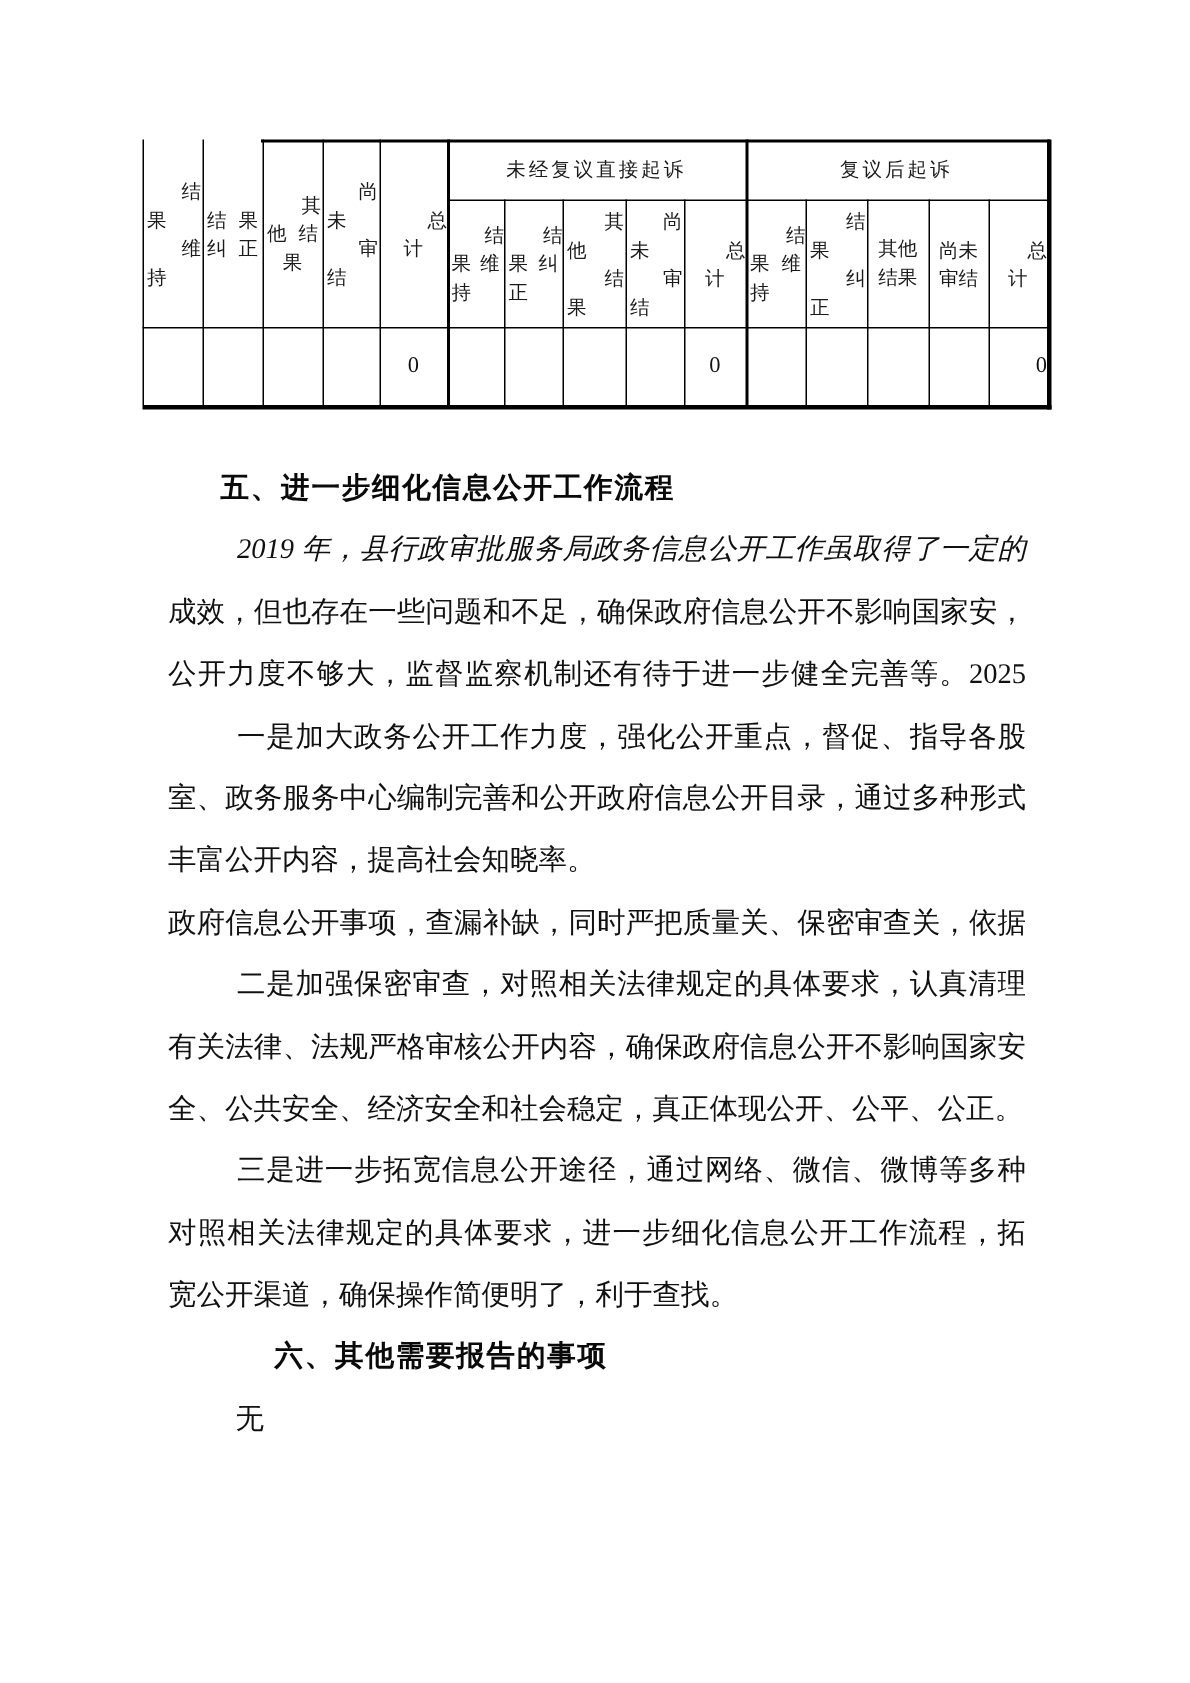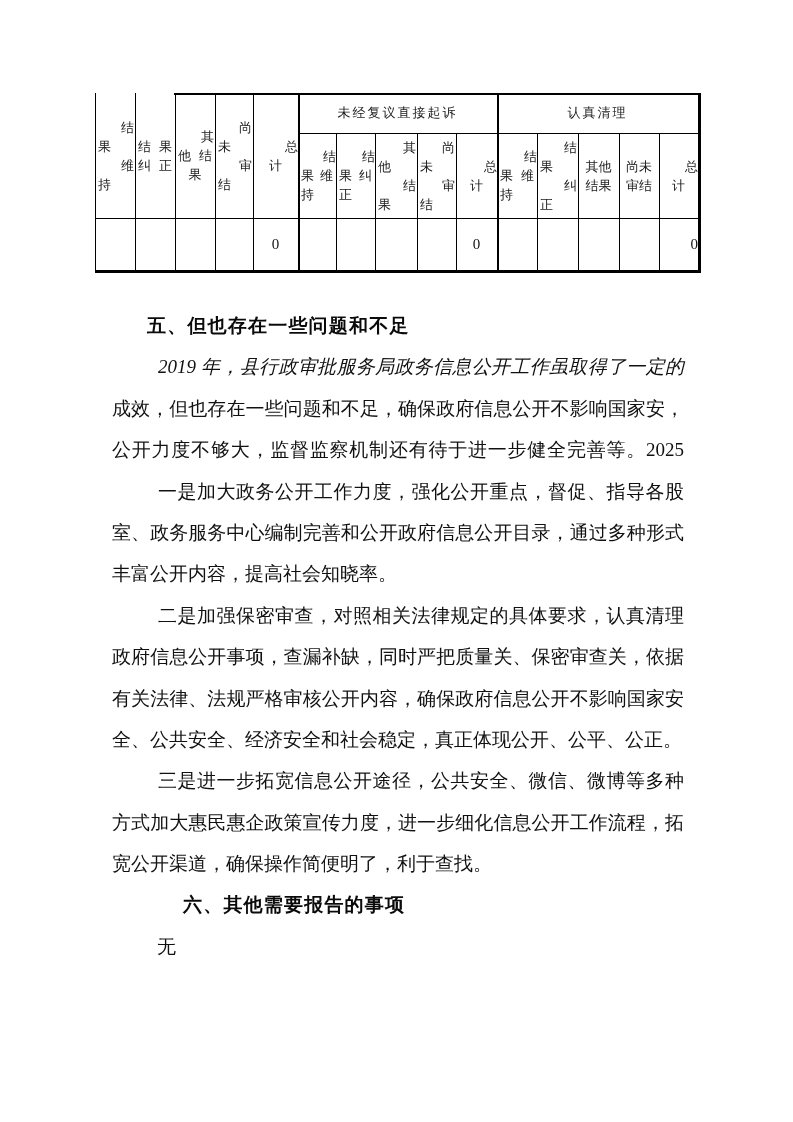--- a/index.html
+++ b/index.html
@@ -32,21 +32,21 @@
           color:#0a0a0a;white-space:nowrap;}
 </style>
 </head>
 <body>
 
 <div id="page">
 
   <div id="table-region">
 
     <div class="ghdr" style="left:203px;top:0;width:199px;height:40px;">未经复议直接起诉</div>
-    <div class="ghdr" style="left:402px;top:0;width:201px;height:40px;">认真清理</div>
+    <div class="ghdr" style="left:402px;top:0;width:201px;height:40px;">复议后起诉</div>
 
   <div class="hcell" style="left: 0px; top: 0px; width: 40px; height: 125px;">
         <div class="hl ar">结</div>
         <div class="hl al">果</div>
         <div class="hl ar">维</div>
         <div class="hl al">持</div>
       </div>
       <div class="dcell" style="left: 0px; top: 125px; width: 40px; height: 52px;">
         <div></div>
       </div>
@@ -132,21 +132,21 @@
       </div>
       <div class="hcell" style="left: 442px; top: 40px; width: 41px; height: 85px;">
         <div class="hl ar">结</div>
         <div class="hl al">果</div>
         <div class="hl ar">纠</div>
         <div class="hl al">正</div>
       </div>
       <div class="dcell" style="left: 442px; top: 125px; width: 41px; height: 52px;">
         <div></div>
       </div>
-      <div class="hcell" style="left: 483px; top: 40px; width: 41px; height: 85px;">
+      <div class="hcell" style="left: 483px; top: 40px; width: 41px; height: 85px; font-family: Liberation Mono, monospace;">
         <div class="hl ac">其他</div>
         <div class="hl ac">结果</div>
       </div>
       <div class="dcell" style="left: 483px; top: 125px; width: 41px; height: 52px;">
         <div></div>
       </div>
       <div class="hcell" style="left: 524px; top: 40px; width: 40px; height: 85px;">
         <div class="hl ac">尚未</div>
         <div class="hl ac">审结</div>
       </div>
@@ -176,31 +176,31 @@
       <div class="tline" style="left: 361px; top: 40px; width: 1px; height: 137px;"></div>
       <div class="tline" style="left: 402px; top: 0px; width: 2px; height: 177px;"></div>
       <div class="tline" style="left: 442px; top: 40px; width: 1px; height: 137px;"></div>
       <div class="tline" style="left: 483px; top: 40px; width: 1px; height: 137px;"></div>
       <div class="tline" style="left: 524px; top: 40px; width: 1px; height: 137px;"></div>
       <div class="tline" style="left: 564px; top: 40px; width: 1px; height: 137px;"></div>
       <div class="tline" style="left: 603px; top: 0px; width: 2.5px; height: 179.5px;"></div>
     </div>
 
   <div id="body-region">
-      <div class="h-line" style="padding-left: 35px;">五、但也存在一些问题和不足</div>
+      <div class="h-line" style="padding-left: 35px;">五、进一步细化信息公开工作流程</div>
       <div class="b-line fill" style="padding-left: 46px; font-style: italic;">2019 年，县行政审批服务局政务信息公开工作虽取得了一定的</div>
       <div class="b-line fill">成效，但也存在一些问题和不足，确保政府信息公开不影响国家安，</div>
       <div class="b-line fill">公开力度不够大，监督监察机制还有待于进一步健全完善等。2025</div>
       <div class="b-line fill" style="padding-left: 46px;">一是加大政务公开工作力度，强化公开重点，督促、指导各股</div>
       <div class="b-line fill">室、政务服务中心编制完善和公开政府信息公开目录，通过多种形式</div>
       <div class="b-line">丰富公开内容，提高社会知晓率。</div>
+      <div class="b-line fill">政府信息公开事项，查漏补缺，同时严把质量关、保密审查关，依据</div>
       <div class="b-line fill" style="padding-left: 46px;">二是加强保密审查，对照相关法律规定的具体要求，认真清理</div>
-      <div class="b-line fill">政府信息公开事项，查漏补缺，同时严把质量关、保密审查关，依据</div>
       <div class="b-line fill">有关法律、法规严格审核公开内容，确保政府信息公开不影响国家安</div>
       <div class="b-line">全、公共安全、经济安全和社会稳定，真正体现公开、公平、公正。</div>
-      <div class="b-line fill" style="padding-left: 46px;">三是进一步拓宽信息公开途径，公共安全、微信、微博等多种</div>
-      <div class="b-line fill">方式加大惠民惠企政策宣传力度，进一步细化信息公开工作流程，拓</div>
+      <div class="b-line fill" style="padding-left: 46px;">三是进一步拓宽信息公开途径，通过网络、微信、微博等多种</div>
+      <div class="b-line fill">对照相关法律规定的具体要求，进一步细化信息公开工作流程，拓</div>
       <div class="b-line">宽公开渠道，确保操作简便明了，利于查找。</div>
       <div class="h-line" style="padding-left: 71px;">六、其他需要报告的事项</div>
       <div class="b-line" style="padding-left: 45px;">无</div>
     </div>
 
 </div>
 
 </body></html>

